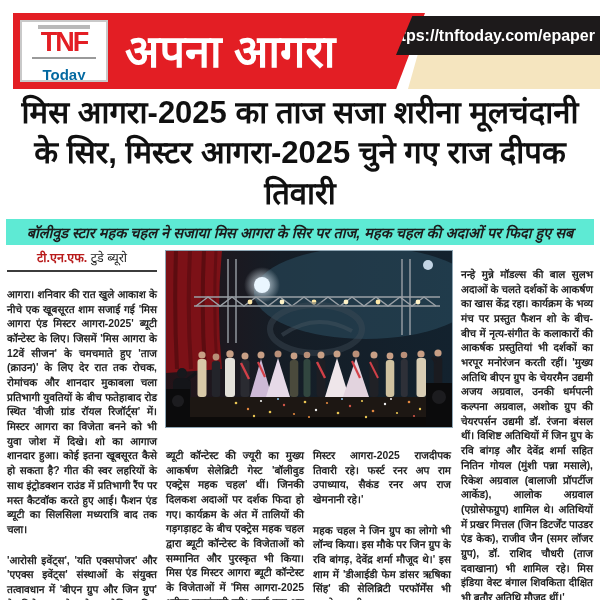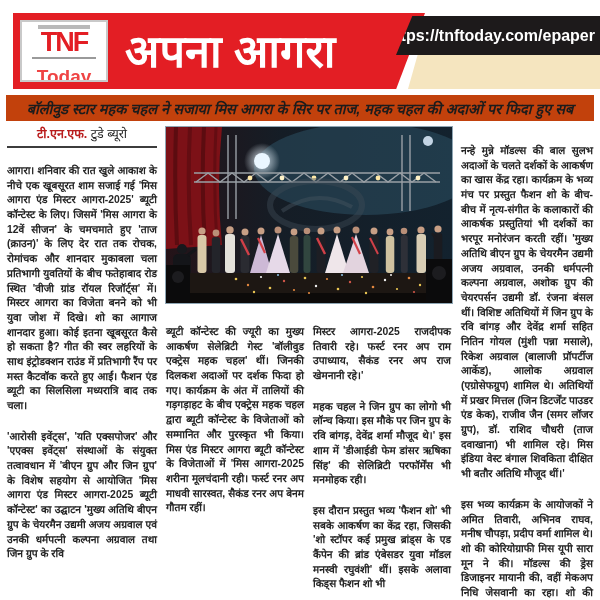--- a/index.html
+++ b/index.html
@@ -8,34 +8,34 @@
 
   
   .masthead{position:relative;height:90px;}
   .red-banner{position:absolute;left:13px;top:13px;width:412px;height:76px;background:#e31e24;
               clip-path:polygon(0 0,100% 0,93% 100%,0 100%);}
   .logo-box{position:absolute;left:7px;top:7px;width:88px;height:62px;background:#fff;
             border:2px solid #c9c9c9;box-sizing:border-box;text-align:center;overflow:hidden;}
   .logo-bar-top{height:4px;background:#b9b9b9;margin:3px 16px 0;}
   .logo-tnf{font-size:27px;font-weight:900;color:#e31e24;letter-spacing:-2px;line-height:1.02;}
   .logo-rule{height:2px;background:#9a9a9a;margin:0 10px 1px;}
-  .logo-today{font-size:19px;font-weight:700;color:#ef4444;line-height:1.1;margin-top:8px;}
+  .logo-today{font-size:15px;font-weight:700;color:#0369a1;line-height:1.1;margin-top:8px;}
   .paper-title{position:absolute;left:112px;top:50%;transform:translateY(-52%);color:#fff;
                font-size:45px;font-weight:800;white-space:nowrap;}
   .url-bar{position:absolute;left:396px;top:16px;right:0;height:39px;background:#1d1a1b;
            clip-path:polygon(8% 0,100% 0,100% 100%,0 100%);color:#fff;font-weight:700;
            font-size:16px;display:flex;align-items:center;justify-content:flex-end;
            padding-right:5px;box-sizing:border-box;}
   .cream-band{position:absolute;left:408px;top:55px;right:0;height:34px;background:#f5e5bf;
               clip-path:polygon(5% 0,100% 0,100% 100%,0 100%);}
 
   
   .headline{margin:3px 6px 0;font-size:31px;line-height:1.3;font-weight:800;color:#101010;
             text-align:center;}
-  .subhead{margin:5px 6px 0;background:#c2410c;color:#1c1c1c;font-style:italic;font-weight:700;
+  .subhead{margin:5px 6px 0;background:#5eead4;color:#1c1c1c;font-style:italic;font-weight:700;
            font-size:14.5px;text-align:center;padding:3px 4px;}
 
   
   .content{display:flex;gap:9px;padding:6px 7px 0;align-items:flex-start;}
   .col1{width:150px;flex:none;}
   .center{width:286px;flex:none;}
   .col4{flex:1;min-width:0;padding-top:1px;}
   .byline{text-align:center;font-size:12.5px;font-weight:800;line-height:1.2;}
   .agency{color:#b91c1c;}
   .bureau{color:#1a1a1a;font-weight:400;}
@@ -59,20 +59,21 @@
         <div class="logo-tnf">TNF</div>
         <div class="logo-rule"></div>
         <div class="logo-today">Today</div>
       </div>
       <div class="paper-title">अपना आगरा</div>
     </div>
     <div class="url-bar">https://tnftoday.com/epaper</div>
     <div class="cream-band"></div>
   </header>
 
+  <h1 class="headline">मिस आगरा-2025 का ताज सजा शरीना मूलचंदानी के सिर, मिस्टर आगरा-2025 चुने गए राज दीपक तिवारी</h1>
 
   <div class="subhead">बॉलीवुड स्टार महक चहल ने सजाया मिस आगरा के सिर पर ताज, महक चहल की अदाओं पर फिदा हुए सब</div>
 
   <main class="content">
 
     <section class="col1">
       <div class="byline">
         <span class="agency">टी.एन.एफ.</span><span class="bureau"> टुडे ब्यूरो</span>
       </div>
       <div class="byline-rule"></div>

